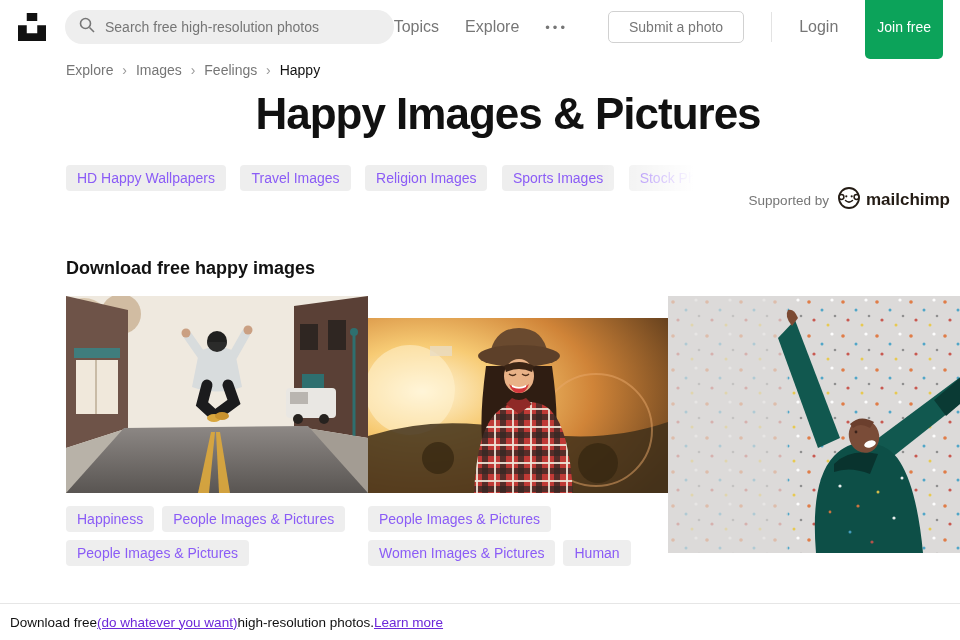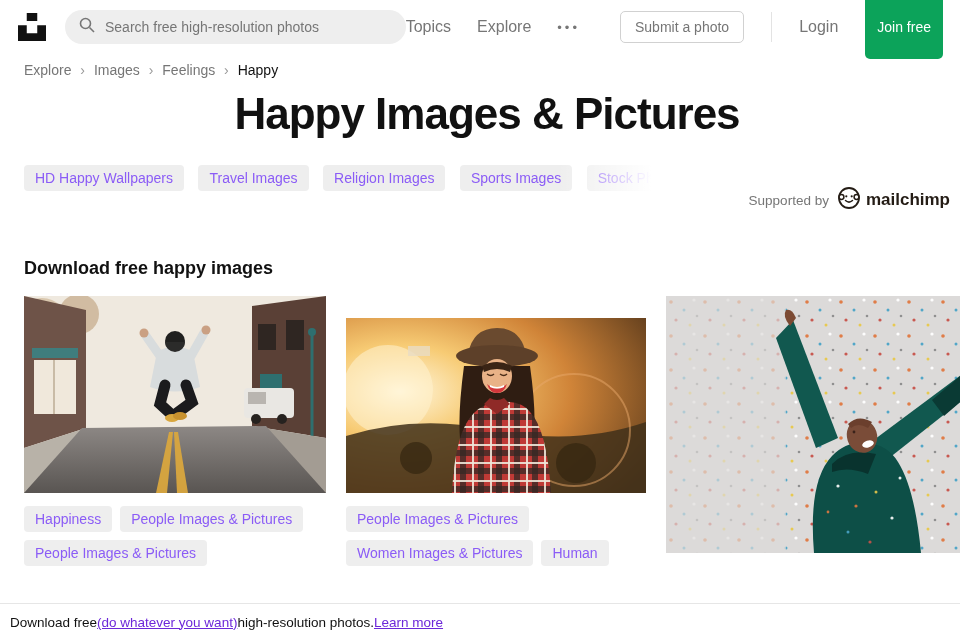--- a/index.html
+++ b/index.html
@@ -13,27 +13,27 @@
     border-radius: 17px; display: flex; align-items: center; padding: 0 14px; }
   .searchwrap svg { flex: none; }
   .searchwrap input { border: 0; outline: 0; background: transparent; margin-left: 10px;
     font-size: 14px; color: #444; width: 100%; font-family: "Liberation Sans", sans-serif; }
   .searchwrap input::placeholder { color: #767676; opacity: 1; }
   .navright { margin-left: auto; display: flex; align-items: center; }
   .navlink { font-size: 16px; color: #767676; text-decoration: none; cursor: pointer; white-space: nowrap; }
   .navlink + .navlink { margin-left: 26px; }
   .moredots { margin-left: 26px; color: #767676; font-size: 13px; letter-spacing: 3px; cursor: pointer; }
   .btn-outline { margin-left: 40px; border: 1px solid #d1d1d1; border-radius: 5px; background: #fff;
-    color: #767676; font-size: 14px; padding: 7px 14px; cursor: pointer; font-family: inherit; white-space: nowrap; }
+    color: #767676; font-size: 14px; padding: 7px 20px; cursor: pointer; font-family: inherit; white-space: nowrap; }
   .vdivider { width: 1px; height: 30px; background: #e3e3e3; margin: 0 27px; }
   .btn-green { margin-left: 27px; border: 0; border-radius: 5px; background: #0ca35a; color: #fff;
     font-size: 14px; padding: 24px 12px; cursor: pointer; font-family: inherit; white-space: nowrap; }
 
   
-  .main { position: relative; padding: 0 10px 0 24px; }
+  .main { position: relative; padding: 0 10px 0 24px; margin-left: 42px; }
   .breadcrumb { margin-top: 8px; font-size: 14px; color: #767676; }
   .breadcrumb .crumb { color: #767676; cursor: pointer; }
   .breadcrumb .sep { margin: 0 5px; color: #999; }
   .breadcrumb .current { color: #111; }
   .pagetitle { margin-top: 12px; font-size: 44px; line-height: 48px; font-weight: 700;
     letter-spacing: -1px; color: #111; text-align: center; }
   .subtitle { margin-top: 9px; font-size: 18px; color: #111; }
 
   .pill { display: inline-block; background: #eeeeee; color: #8b5cf6; border-radius: 4px;
     font-size: 14px; padding: 5px 11px; white-space: nowrap; cursor: pointer; }
@@ -45,21 +45,21 @@
 
   .sponsor { position: absolute; top: 124px; right: 10px; text-align: right; }
   .sponsor-line1 { display: flex; align-items: center; justify-content: flex-end; }
   .sponsor-prefix { font-size: 13.5px; color: #767676; margin-right: 8px; }
   .sponsor-brand { font-size: 17px; font-weight: 700; color: #241c15; margin-left: 5px; cursor: pointer; }
   .sponsor-tagline { margin-top: 13px; font-size: 13.5px; color: #111; cursor: pointer; }
 
   .section-heading { margin-top: 66px; font-size: 18px; font-weight: 700; color: #111; }
 
   
-  .gallery { display: flex; gap: 20px; margin-top: 17px; }
+  .gallery { display: flex; margin-top: 17px; }
   .gcol { display: flex; flex-direction: column; }
   .gcol2 { margin-top: 22px; }
   .photo { display: block; cursor: pointer; overflow: hidden; }
   .photo svg { display: block; }
   .p1 { width: 302px; height: 197px; }
   .p2 { width: 300px; height: 175px; }
   .p3 { width: 299px; height: 257px; }
   .photo-tags { display: flex; gap: 8px; margin-top: 13px; }
   .photo-tags.row2 { margin-top: 8px; }
 

